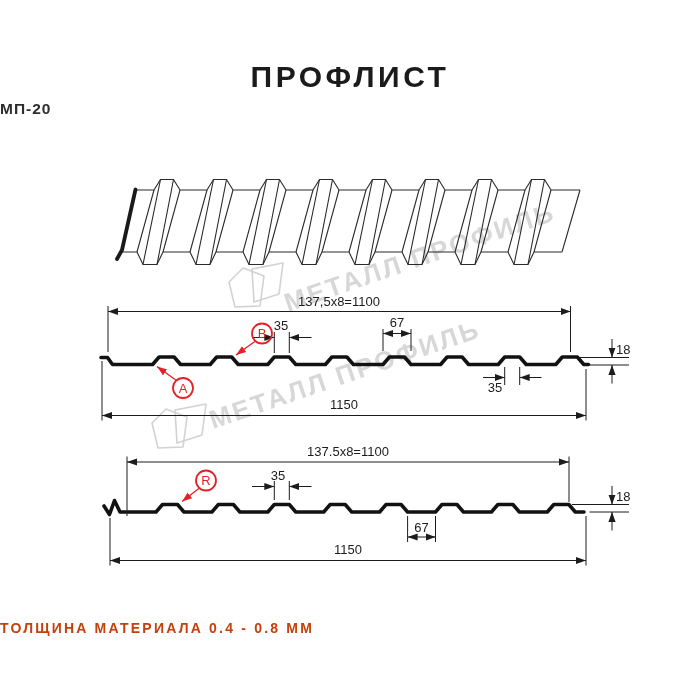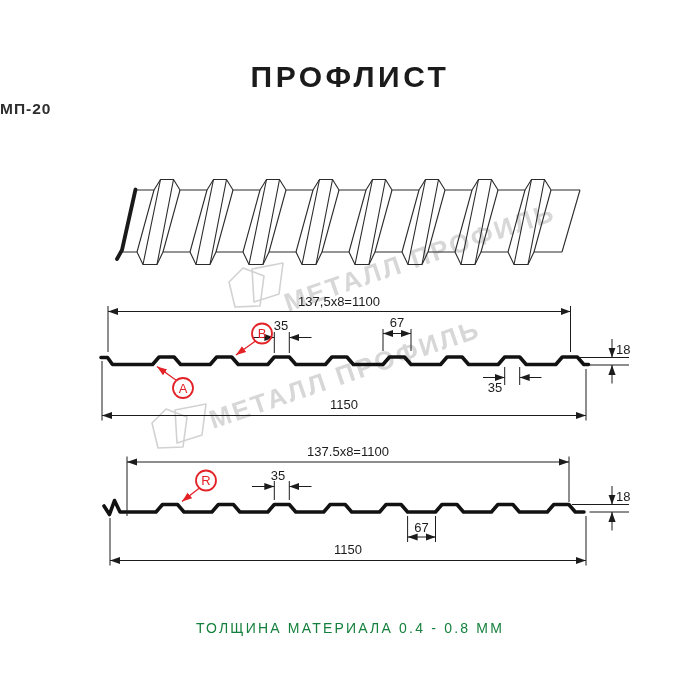--- a/index.html
+++ b/index.html
@@ -2,22 +2,22 @@
 <html><head>
 <meta charset="utf-8">
 <style>
   html,body{margin:0;padding:0;background:#ffffff;}
   .page{position:relative;width:656px;height:700px;background:#fff;overflow:hidden;
         font-family:"Liberation Sans",sans-serif;}
   .title{position:absolute;top:62px;left:0;width:700px;text-align:center;
          font-weight:700;font-size:30px;line-height:1;letter-spacing:3.5px;color:#1b1b1b;}
   .subtitle{position:absolute;top:101px;left:0;width:700px;text-align:left;
          font-weight:700;font-size:15.5px;line-height:1;letter-spacing:1px;color:#2e2e2e;}
-  .footer{position:absolute;top:621px;left:0;width:700px;text-align:center;
-         font-weight:400;font-size:14px;line-height:1;letter-spacing:2.2px;color:#15803d;}
+  .footer{position:absolute;top:621px;left:0;width:700px;text-align:left;
+         font-weight:700;font-size:14px;line-height:1;letter-spacing:2.2px;color:#c2410c;}
   svg{position:absolute;left:0;top:0;}
   .thin{stroke:#1c1c1c;stroke-width:1;fill:none;}
   .prof{stroke:#121212;stroke-width:3.6;fill:none;stroke-linejoin:round;stroke-linecap:round;}
   .sheet{stroke:#2b2b2b;stroke-width:1.1;fill:none;stroke-linejoin:round;}
   .sheetthick{stroke:#1a1a1a;stroke-width:3.8;fill:none;stroke-linejoin:round;stroke-linecap:round;}
   .dimtext{font-family:"Liberation Sans",sans-serif;font-size:13px;fill:#1c1c1c;}
   .red{stroke:#e32227;fill:none;}
   .redtext{font-family:"Liberation Sans",sans-serif;font-size:13px;fill:#e32227;}
   .wmtext{font-family:"Liberation Sans",sans-serif;font-weight:700;font-size:26px;
           letter-spacing:2.5px;fill:#d7d7d7;}

